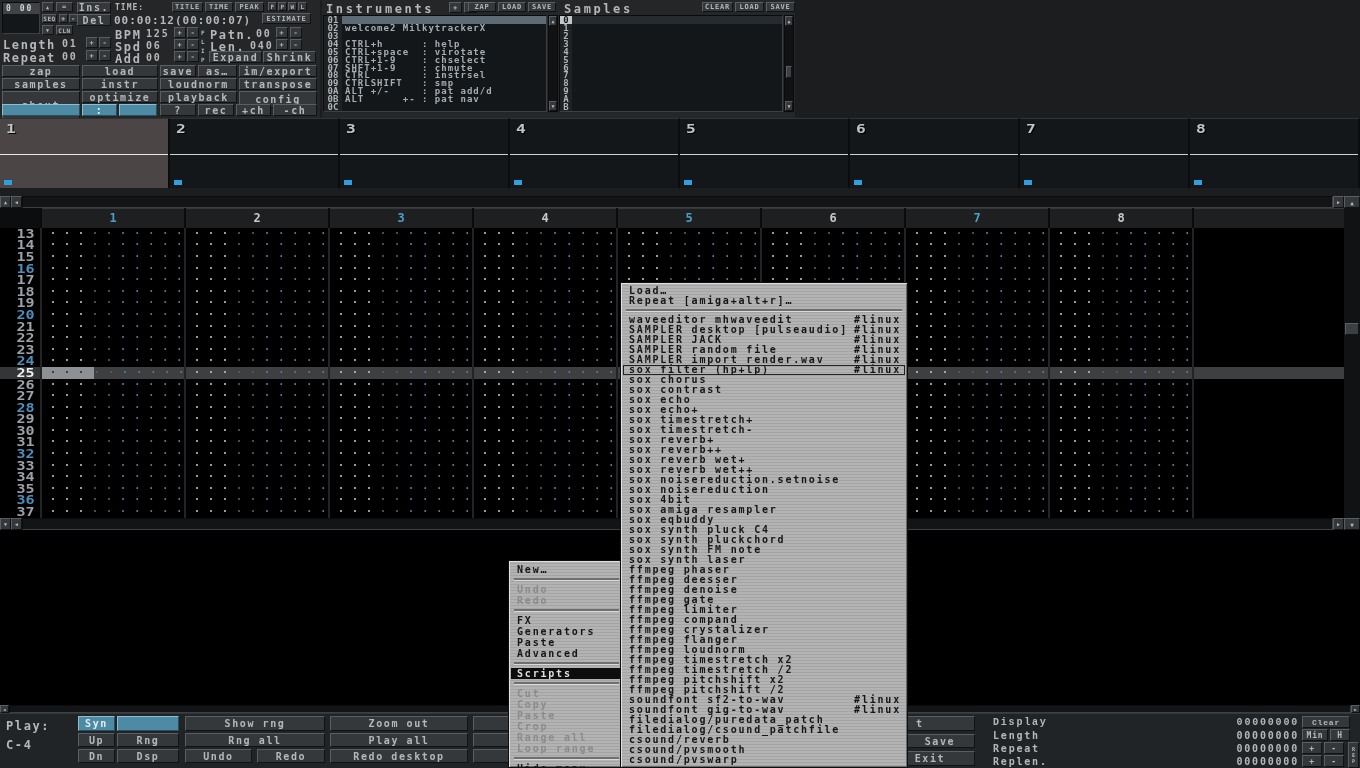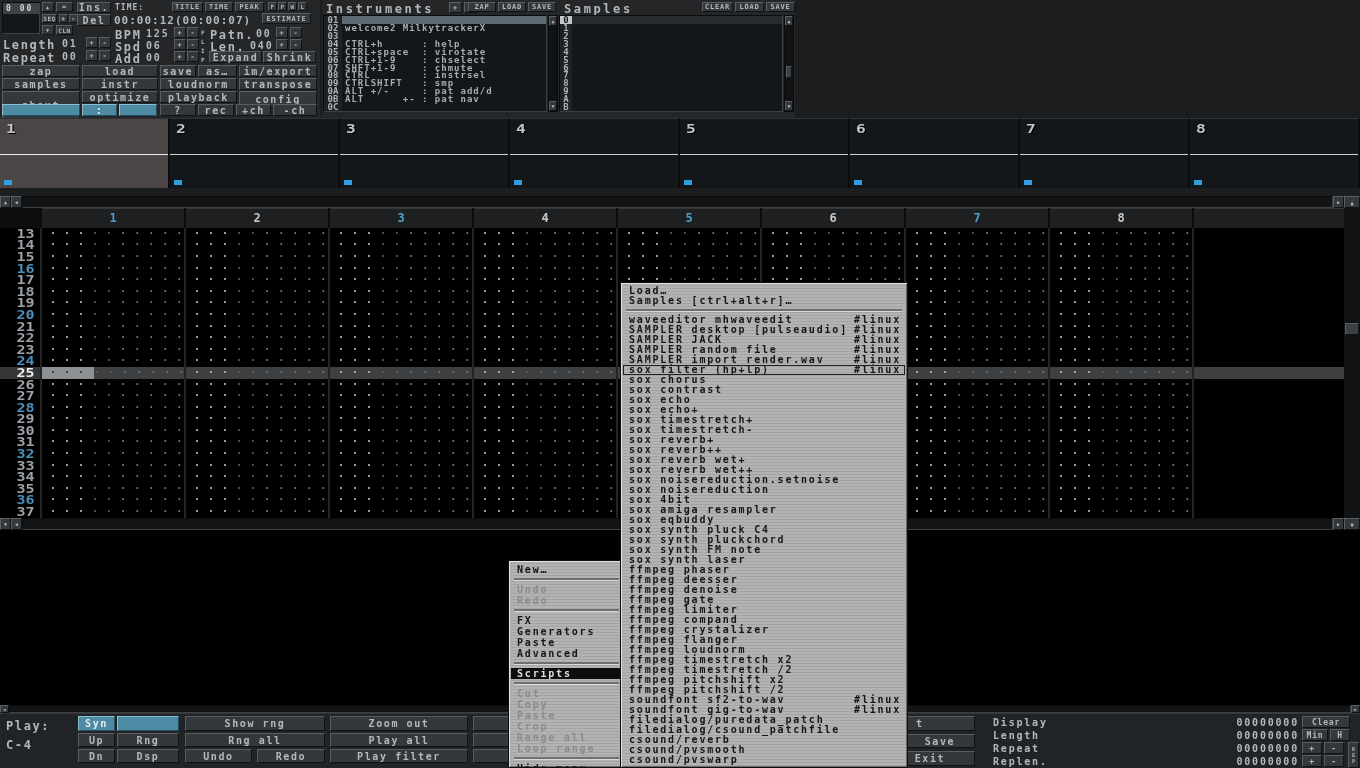--- a/index.html
+++ b/index.html
@@ -1709,29 +1709,29 @@
     <div class="btn" style="left:78px;top:19px;width:37px;height:14px;">Up</div>
     <div class="btn" style="left:117px;top:19px;width:62px;height:14px;">Rng</div>
     <div class="btn" style="left:78px;top:35px;width:37px;height:14px;">Dn</div>
     <div class="btn" style="left:117px;top:35px;width:62px;height:14px;">Dsp</div>
     <div class="btn" style="left:185px;top:2px;width:140px;height:15px;">Show rng</div>
     <div class="btn" style="left:330px;top:2px;width:138px;height:15px;">Zoom out</div>
     <div class="btn" style="left:185px;top:19px;width:140px;height:14px;">Rng all</div>
     <div class="btn" style="left:330px;top:19px;width:138px;height:14px;">Play all</div>
     <div class="btn" style="left:185px;top:35px;width:67px;height:14px;">Undo</div>
     <div class="btn" style="left:257px;top:35px;width:68px;height:14px;">Redo</div>
-    <div class="btn" style="left:330px;top:35px;width:138px;height:14px;">Play filter</div>
+    <div class="btn" style="left:330px;top:35px;width:138px;height:14px;">Redo desktop</div>
     <div class="btn" style="left:473px;top:2px;width:68px;height:15px;"></div>
     <div class="btn" style="left:473px;top:19px;width:68px;height:14px;"></div>
     <div class="btn" style="left:473px;top:35px;width:68px;height:14px;"></div>
     <div class="btn" style="left:860px;top:2px;width:115px;height:15px;justify-content:flex-start;padding-left:55px;">t</div>
     <div class="btn" style="left:905px;top:20px;width:70px;height:14px;">Save</div>
     <div class="btn" style="left:885px;top:37px;width:90px;height:15px;">Exit</div>
     <div id="fields">
-        <div class="frow" style="left: 993px; top: 2px; width: 363px;">
+        <div class="frow" style="left: 993px; top: 2px; width: 363px; font-family: Liberation Mono, monospace;">
           <span class="flabel">Display</span>
           <span class="fval">00000000</span>
           <span class="fbtnbox">
             <span class="fbtn" style="flex: 0 0 auto; width: 48px;">Clear</span>
           </span>
         </div>
         <div class="frow" style="left: 993px; top: 15px; width: 363px;">
           <span class="flabel">Length</span>
           <span class="fval">00000000</span>
           <span class="fbtnbox">
@@ -1776,21 +1776,21 @@
       <div class="mitem dis"><span>Copy</span></div>
       <div class="mitem dis"><span>Paste</span></div>
       <div class="mitem dis"><span>Crop</span></div>
       <div class="mitem dis"><span>Range all</span></div>
       <div class="mitem dis"><span>Loop range</span></div>
       <div class="msep"></div>
       <div class="mitem"><span>Hide menu</span></div>
     </div>
   <div class="menu" id="scripts-menu">
       <div class="mitem"><span>Load…</span></div>
-      <div class="mitem"><span>Samples [ctrl+alt+r]…</span></div>
+      <div class="mitem"><span>Repeat [amiga+alt+r]…</span></div>
       <div class="msep"></div>
       <div class="mitem"><span>waveeditor mhwaveedit</span><span class="tag">#linux</span></div>
       <div class="mitem"><span>SAMPLER desktop [pulseaudio]</span><span class="tag">#linux</span></div>
       <div class="mitem"><span>SAMPLER JACK</span><span class="tag">#linux</span></div>
       <div class="mitem"><span>SAMPLER random file</span><span class="tag">#linux</span></div>
       <div class="mitem"><span>SAMPLER import render.wav</span><span class="tag">#linux</span></div>
       <div class="mitem hov"><span>sox filter (hp+lp)</span><span class="tag">#linux</span></div>
       <div class="mitem"><span>sox chorus</span></div>
       <div class="mitem"><span>sox contrast</span></div>
       <div class="mitem"><span>sox echo</span></div>

